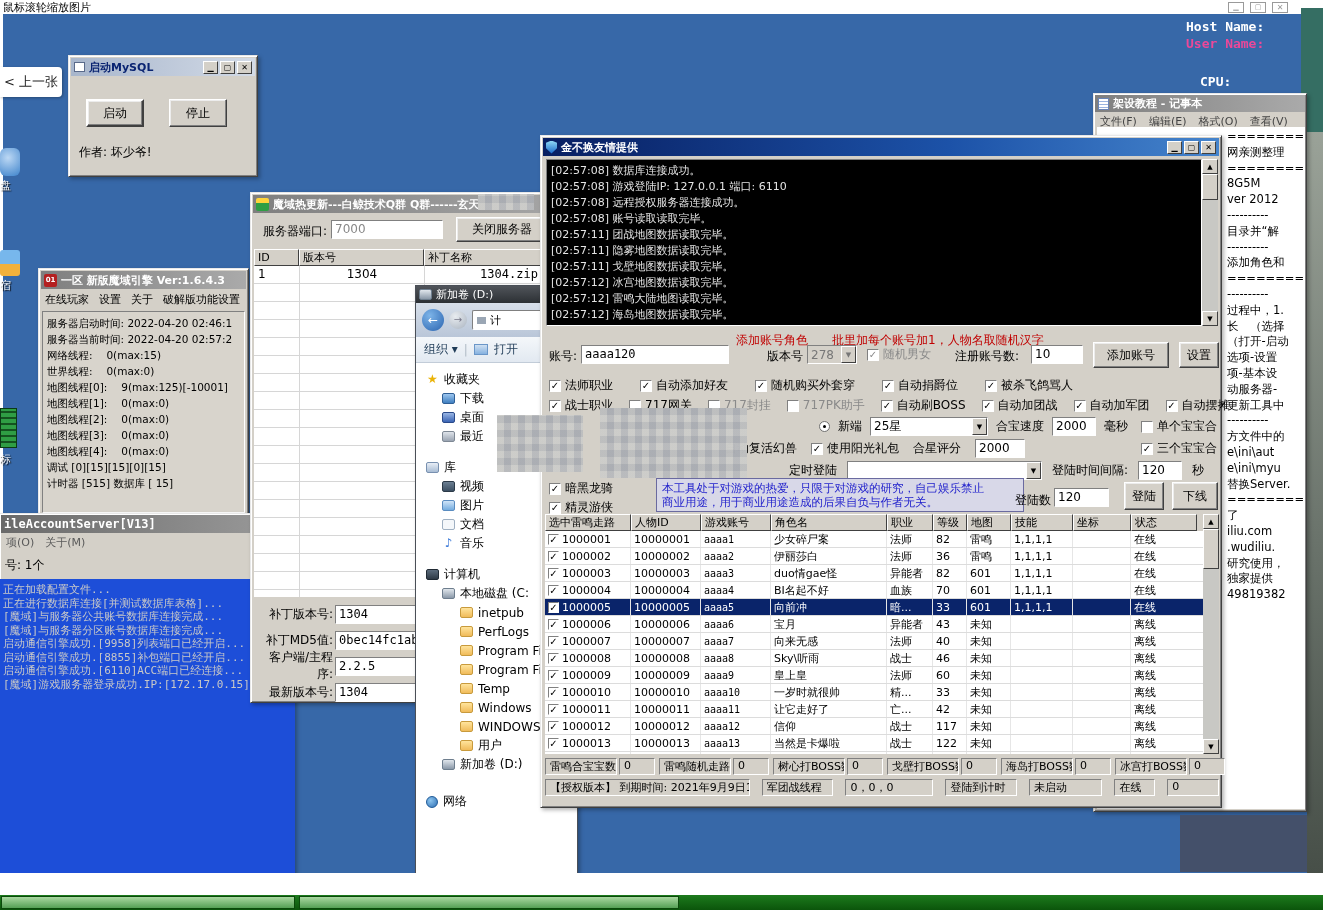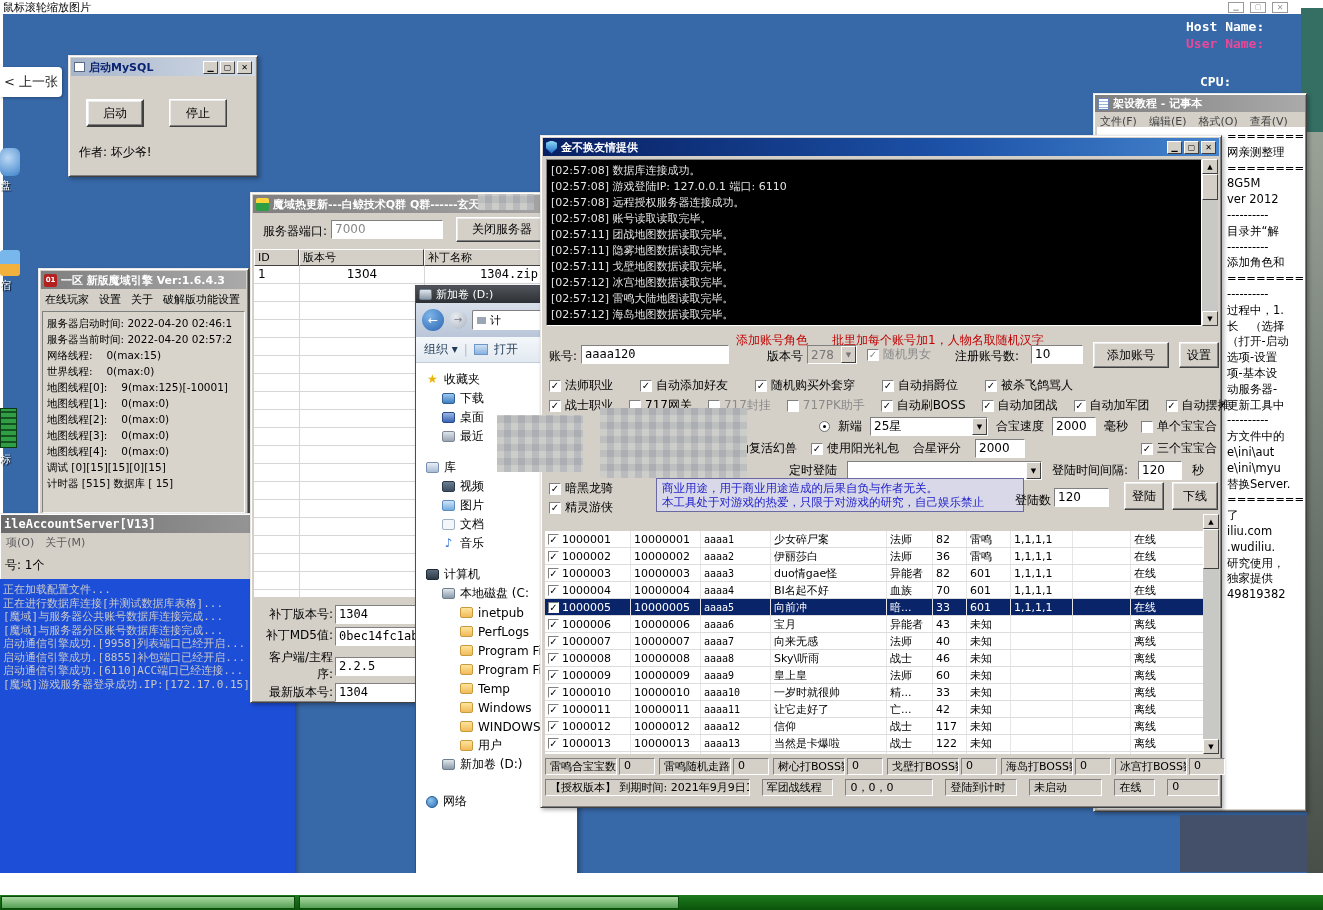--- a/index.html
+++ b/index.html
@@ -164,21 +164,21 @@
       <div style="position:absolute;left:46px;top:1px;width:124px;text-align:center;font-size:12px">1304</div>
       <div style="position:absolute;left:171px;top:1px;width:168px;text-align:center;font-size:12px" class="mono">1304.zip</div>
     </div>
 
     <div style="position:absolute;left:2px;top:408px;width:200px">
 
     <div style="display:flex;align-items:center;height:26px" class="blk">
         <div class="lab" style="width:80px;text-align:right;font-size:12px;flex:none">补丁版本号:</div>
         <div class="fld mono" style="width:93px;margin-left:2px">1304</div>
       </div>
-        <div style="display:flex;height:26px" class="blk">
+        <div style="display:flex;align-items:center;height:26px" class="blk">
         <div class="lab" style="width:80px;text-align:right;font-size:12px;flex:none">补丁MD5值:</div>
         <div class="fld mono" style="width:93px;margin-left:2px">0bec14fc1abde</div>
       </div>
         <div style="display:flex;align-items:center;height:26px" class="isred">
         <div class="lab" style="width:80px;text-align:right;font-size:12px;flex:none">客户端/主程序:</div>
         <div class="fld mono" style="width:93px;margin-left:2px">2.2.5</div>
       </div>
         <div style="display:flex;align-items:center;height:26px" class="isred">
         <div class="lab" style="width:80px;text-align:right;font-size:12px;flex:none">最新版本号:</div>
         <div class="fld mono" style="width:93px;margin-left:2px">1304</div>
@@ -505,28 +505,41 @@
 
     <div class="cbitem" style="position:absolute;left:8px;top:344px">
         <span class="cb">✓</span>
         <span>暗黑龙骑</span>
       </div>
     <div class="cbitem" style="position:absolute;left:8px;top:363px">
         <span class="cb">✓</span>
         <span>精灵游侠</span>
       </div>
     <div style="position:absolute;left:115px;top:342px;width:368px;height:34px;background:#d8d8e8;border:1px solid #6a6aa0;padding:2px 5px">
+      <div style="color:#2222cc;font-size:11.5px;line-height:14px;white-space:nowrap">本工具处于对游戏的热爱，只限于对游戏的研究，自己娱乐禁止</div>
       <div style="color:#2222cc;font-size:11.5px;line-height:14px;white-space:nowrap">商业用途，用于商业用途造成的后果自负与作者无关。</div>
-      <div style="color:#2222cc;font-size:11.5px;line-height:14px;white-space:nowrap">本工具处于对游戏的热爱，只限于对游戏的研究，自己娱乐禁止</div>
     </div>
     <div style="position:absolute;left:474px;top:356px;font-size:12px">登陆数</div>
     <div class="fld" style="position:absolute;left:513px;top:352px;width:55px">120</div>
     <div class="btn" style="position:absolute;left:583px;top:346px;width:40px;height:28px">登陆</div>
     <div class="btn" style="position:absolute;left:631px;top:346px;width:46px;height:28px">下线</div>
 
+    <div style="position:absolute;left:4px;top:378px;width:658px;display:flex">
+
+    <div class="th" style="width: 86px;">选中雷鸣走路</div>
+        <div class="th" style="width: 70px;">人物ID</div>
+        <div class="th" style="width: 70px;">游戏账号</div>
+        <div class="th" style="width: 116px;">角色名</div>
+        <div class="th" style="width: 46px;">职业</div>
+        <div class="th" style="width: 34px;">等级</div>
+        <div class="th" style="width: 44px;">地图</div>
+        <div class="th" style="width: 62px;">技能</div>
+        <div class="th" style="width: 58px;">坐标</div>
+        <div class="th" style="width: 66px;">状态</div>
+      </div>
     <div style="position:absolute;left:4px;top:395px;width:658px;height:223px;overflow:hidden;background:#fff">
 
     <div class="trow">
         <div class="td" style="width:86px;gap:3px">
             <span class="cb" style="width:11px;height:11px">✓</span>
             <span>1000001</span>
           </div>
         <div class="td" style="width:70px">10000001</div>
         <div class="td mono" style="width:70px;font-size:10px">aaaa1</div>
         <div class="td" style="width:116px">少女碎尸案</div>

